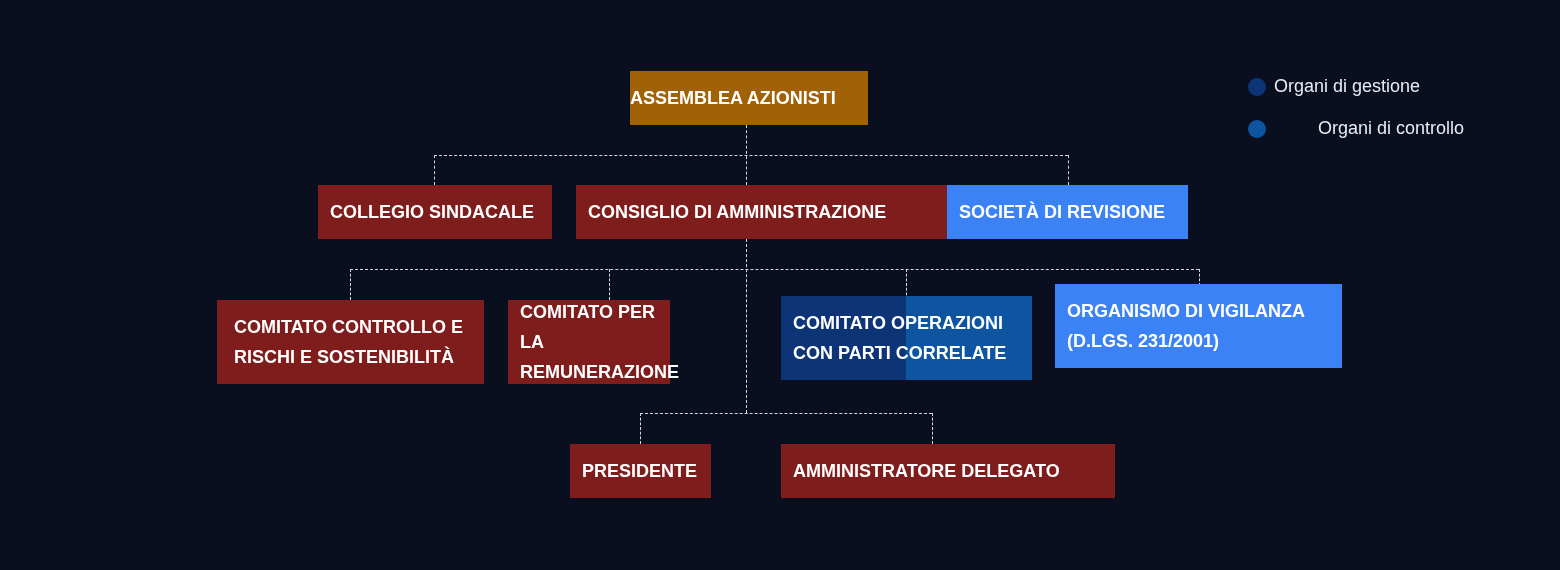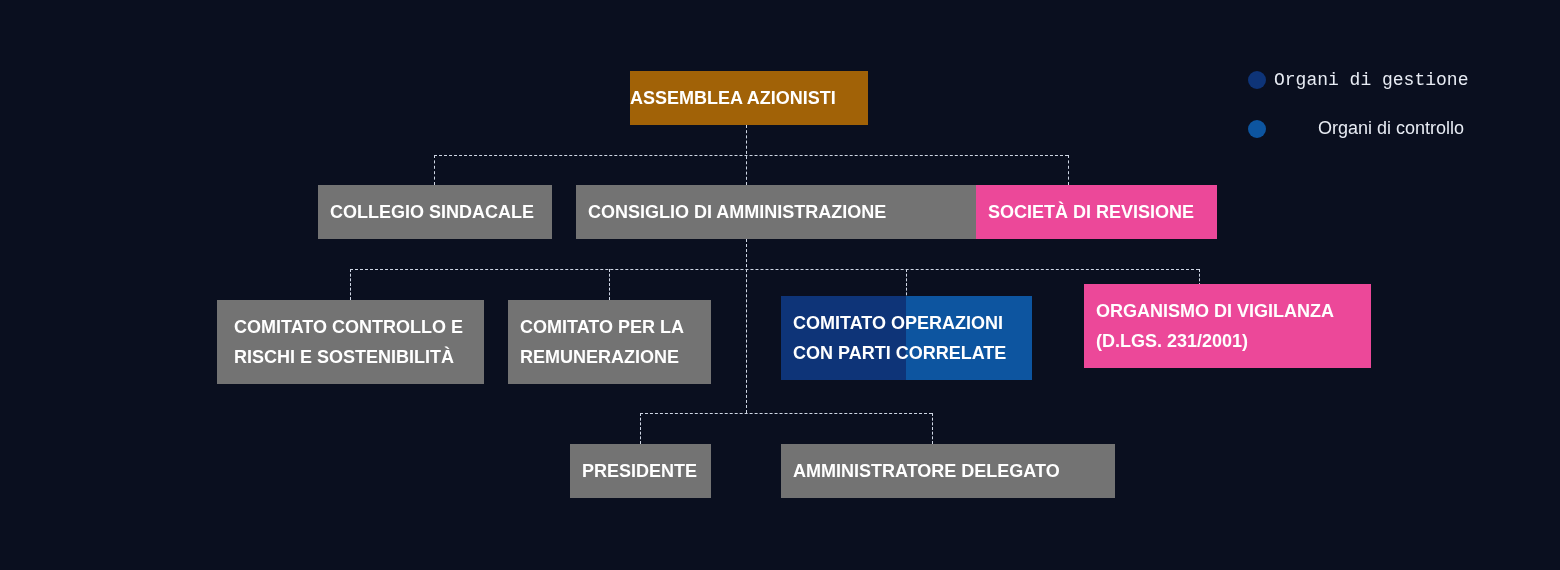--- a/index.html
+++ b/index.html
@@ -1,21 +1,21 @@
 <!DOCTYPE html>
 <html><head>
 <meta charset="utf-8">
 <style>
   html,body{margin:0;padding:0;}
   body{width:1560px;height:570px;background:#0a0f1f;position:relative;overflow:hidden;font-family:"Liberation Sans","DejaVu Sans",sans-serif;}
   .box{position:absolute;box-sizing:border-box;color:#fff;font-weight:bold;font-size:18px;display:flex;align-items:center;padding-left:12px;line-height:30px;}
   .box span{white-space:pre-line;position:relative;z-index:2;}
-  .mgmt{background:#737373;}
+  .mgmt{background:#7f1d1d;}
   .top{background:#a16207;justify-content:flex-start;padding-left:0;}
-  .ctrl{background:#ec4899;margin-left:29px;}
+  .ctrl{background:#3b82f6;}
   .split{background:linear-gradient(to right,#0e3478 0,#0e3478 50%,#0d55a0 50%,#0d55a0 100%);}
   .h{position:absolute;height:0;border-top:1.5px dashed #cfd6e4;}
   .v{position:absolute;width:0;border-left:1.5px dashed #cfd6e4;}
   .legend{position:absolute;left:1248px;color:#e8ecf4;font-size:18px;display:flex;align-items:center;}
   .dot{width:18px;height:18px;border-radius:50%;margin-right:8px;display:inline-block;}
 </style>
 </head>
 <body>
 
 <div class="v" style="left:746px;top:125px;height:60px;"></div>
@@ -45,40 +45,40 @@
   <span>CONSIGLIO DI AMMINISTRAZIONE</span>
 </div>
 <div class="box ctrl" style="left:947px;top:185px;width:241px;height:54px;">
   <span>SOCIETÀ DI REVISIONE</span>
 </div>
 
 <div class="box mgmt" style="left:217px;top:300px;width:267px;height:84px;padding-left:17px;">
   <span>COMITATO CONTROLLO E
 RISCHI E SOSTENIBILITÀ</span>
 </div>
-<div class="box mgmt" style="left:508px;top:300px;width:203px;height:84px;">
+<div class="box mgmt" style="left:508px;top:300px;width:162px;height:84px;">
   <span>COMITATO PER LA
 REMUNERAZIONE</span>
 </div>
 <div class="box split" style="left:781px;top:296px;width:251px;height:84px;">
   <span>COMITATO OPERAZIONI
 CON PARTI CORRELATE</span>
 </div>
 <div class="box ctrl" style="left:1055px;top:284px;width:287px;height:84px;">
   <span>ORGANISMO DI VIGILANZA
 (D.LGS. 231/2001)</span>
 </div>
 
 <div class="box mgmt" style="left:570px;top:444px;width:141px;height:54px;">
   <span>PRESIDENTE</span>
 </div>
 <div class="box mgmt" style="left:781px;top:444px;width:334px;height:54px;">
   <span>AMMINISTRATORE DELEGATO</span>
 </div>
 
-<div class="legend" style="top:70px;font-family:Liberation Mono, monospace;">
+<div class="legend" style="top:76px;">
   <span class="dot" style="background:#0e3478;"></span>
   <span>Organi di gestione</span>
 </div>
 <div class="legend" style="top:118px;gap:44px;">
   <span class="dot" style="background:#0d55a0;"></span>
   <span>Organi di controllo</span>
 </div>
 
 </body></html>

